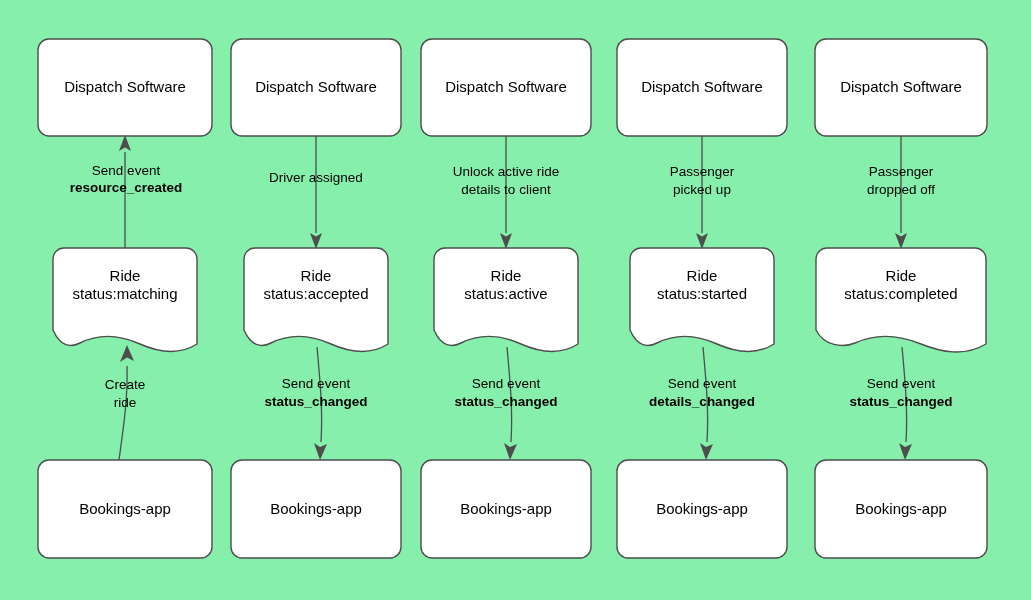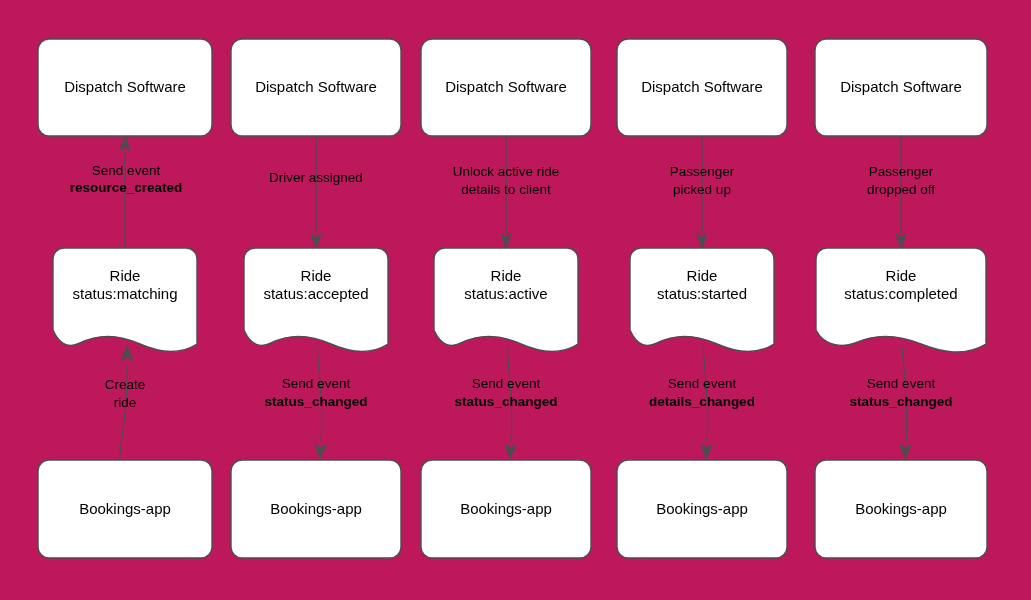--- a/index.html
+++ b/index.html
@@ -10,21 +10,21 @@
   body {
     width: 1031px;
     height: 600px;
     font-family: "Liberation Sans", sans-serif;
     overflow: hidden;
   }
   #diagram-root {
     position: relative;
     width: 1031px;
     height: 600px;
-    background: #be185d;
+    background: #86efac;
   }
   svg.diagram-canvas {
     position: absolute;
     left: 0;
     top: 0;
     width: 1031px;
     height: 600px;
     display: block;
   }
   .node-shape {

